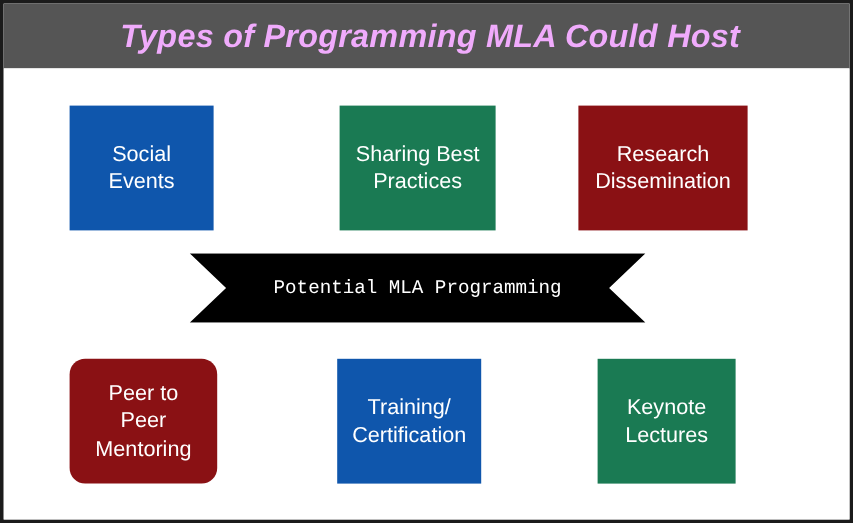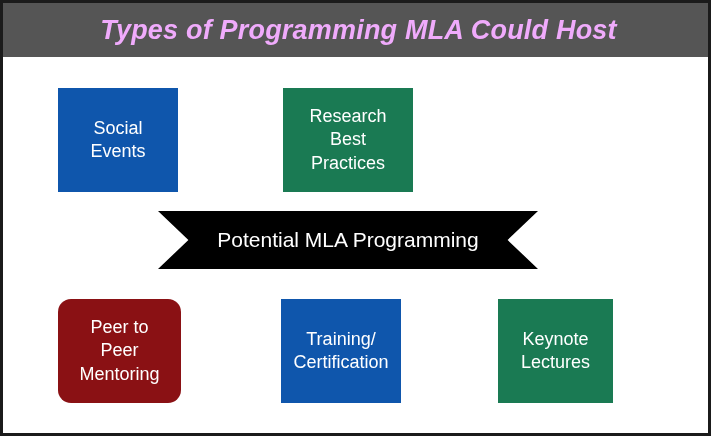--- a/index.html
+++ b/index.html
@@ -64,22 +64,22 @@
     display: block;
     white-space: pre-line;
   }
   .banner {
     position: absolute;
     display: flex;
     align-items: center;
     justify-content: center;
     background: #000000;
     color: #ffffff;
-    font-size: 21px;
-    font-family: Liberation Sans, sans-serif;
+    font-size: 16px;
+    font-family: Liberation Mono, monospace;
     -webkit-clip-path: polygon(0% 0%, 100% 0%, 92% 50%, 100% 100%, 0% 100%, 8% 50%);
     clip-path: polygon(0% 0%, 100% 0%, 92% 50%, 100% 100%, 0% 100%, 8% 50%);
   }
   .banner-label {
     white-space: nowrap;
   }
 </style>
 </head>
 <body>
 
@@ -90,24 +90,28 @@
   </div>
 
   <div class="canvas">
 
     <div class="node" style="left:55px; top:31px; width:120px; height:104px; background:#0f56ac;">
       <span class="node-label">Social
 Events</span>
     </div>
 
     <div class="node" style="left:280px; top:31px; width:130px; height:104px; background:#1a7a53;">
-      <span class="node-label">Research Best
+      <span class="node-label">Sharing Best
 Practices</span>
     </div>
 
+    <div class="node" style="left:479px; top:31px; width:141px; height:104px; background:#8a1114;">
+      <span class="node-label">Research
+Dissemination</span>
+    </div>
 
     <div class="banner" style="left:155px; top:154px; width:380px; height:58px;">
       <span class="banner-label">Potential MLA Programming</span>
     </div>
 
     <div class="node" style="left:55px; top:242px; width:123px; height:104px; background:#8a1114;border-radius:13px;">
       <span class="node-label">Peer to Peer
 Mentoring</span>
     </div>
 

